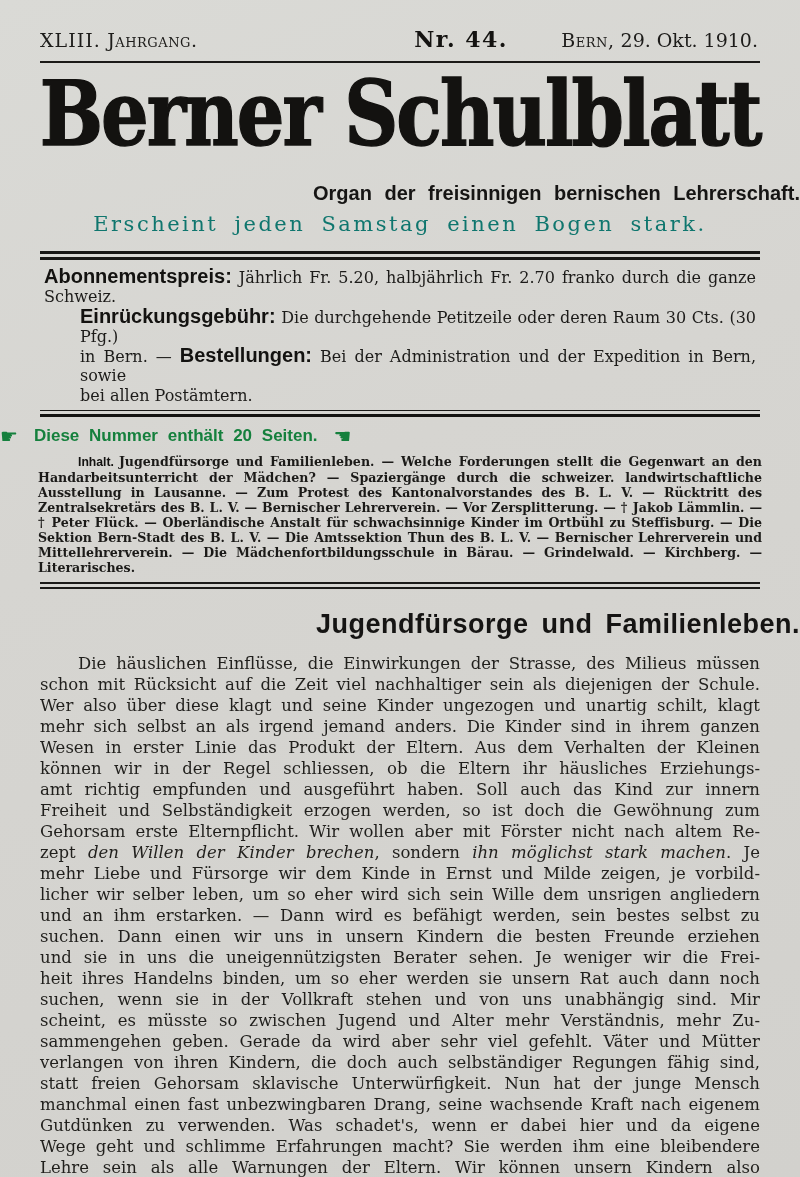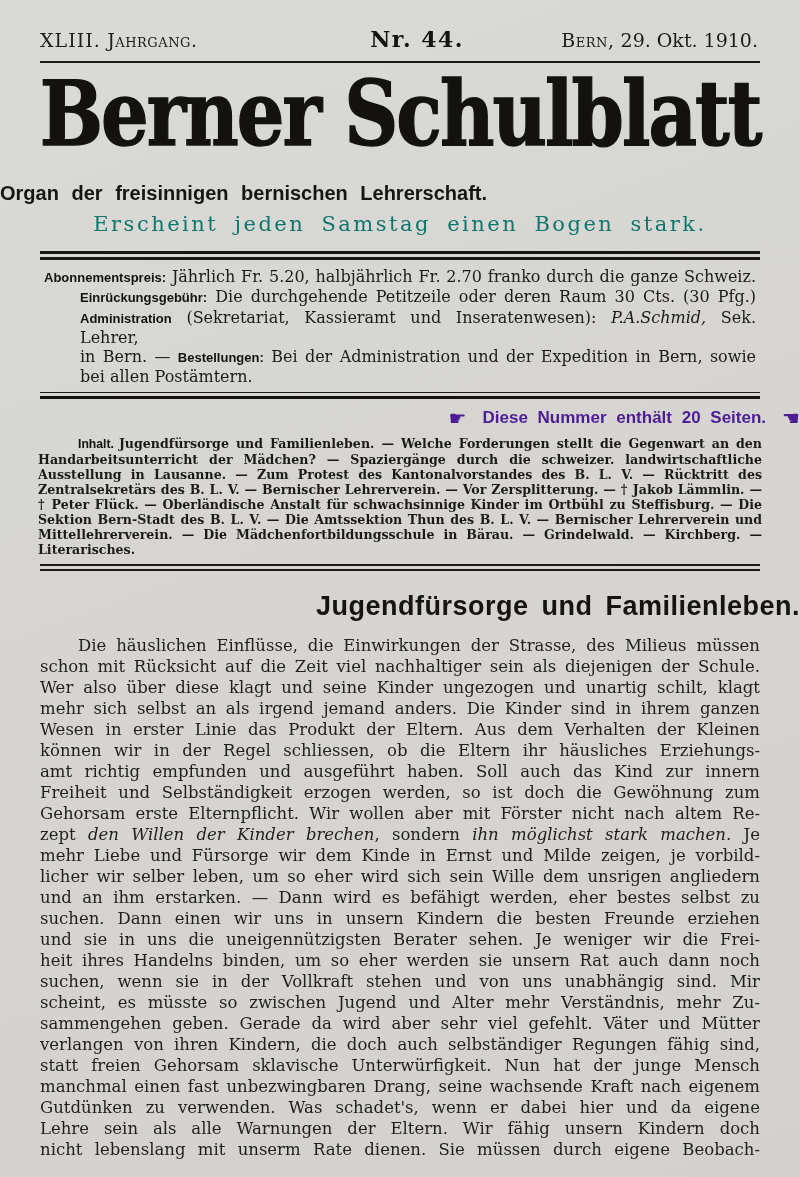--- a/index.html
+++ b/index.html
@@ -6,64 +6,64 @@
   body{
     width:800px;height:1177px;
     background:linear-gradient(160deg,#dadad6 0%,#d6d5d1 40%,#d2d1cd 100%);
     font-family:"DejaVu Serif",serif;
     color:#1d1c1a;
     overflow:hidden;
   }
   .page{position:relative;width:800px;height:1177px;overflow:hidden;}
 
   
-  .topbar{display:flex;align-items:baseline;padding:26px 42px 0 40px;gap:44px;}
+  .topbar{display:flex;align-items:baseline;padding:26px 42px 0 40px;}
   .vol{width:250px;font-size:19px;font-variant:small-caps;letter-spacing:1px;}
   .issue{flex:1;text-align:right;font-weight:700;font-size:22px;letter-spacing:1.5px;color:#141311;}
   .dateline{width:250px;text-align:right;font-size:19px;}
   .sc{font-variant:small-caps;letter-spacing:.5px;}
 
   .rule-single{border-top:2px solid #1b1a18;margin:9px 40px 0 40px;}
 
   
   .masthead{height:108px;text-align:center;margin-top:2px;}
   .masthead-inner{
     display:inline-block;
     font-family:"DejaVu Serif",serif;font-weight:700;
     font-size:75px;line-height:100px;letter-spacing:-2px;
     transform:scaleY(1.2);transform-origin:center 55%;
     color:#131210;-webkit-text-stroke:1.2px #131210;
     white-space:nowrap;
   }
   .subtitle{
-    text-align:left;margin-top:9px;
+    text-align:right;margin-top:9px;
     font-family:"Liberation Sans",sans-serif;font-weight:700;
     font-size:20px;word-spacing:7px;color:#161514;
   }
   .frequency{
     text-align:center;margin-top:7px;
     font-size:21px;letter-spacing:2.5px;word-spacing:7px;color:#0f766e;
   }
 
   .rule-double-a{margin:15px 40px 0 40px;height:3px;border-top:3px solid #171614;border-bottom:3px solid #171614;}
   .rule-double-b{margin:5px 40px 0 40px;height:3px;border-top:1.5px solid #1b1a18;border-bottom:3.5px solid #141311;}
   .rule-double-c{margin:7px 40px 0 40px;height:3px;border-top:2px solid #1b1a18;border-bottom:2px solid #1b1a18;}
 
   
   .imprint{margin:7px 44px 0 44px;font-size:16px;line-height:19.3px;color:#1c1b19;}
   .imprint .line{text-align:justify;text-align-last:justify;}
   .imprint .line + .line{padding-left:36px;}
   .imprint .line.last{text-align-last:left;}
-  .lbl{font-family:"Liberation Sans",sans-serif;font-weight:700;font-size:13px;color:#131210;}
+  .lbl{font-family:"Liberation Sans",sans-serif;font-weight:700;font-size:20px;color:#131210;}
 
   
   .notice{
-    text-align:right;margin-top:7px;
+    text-align:left;margin-top:7px;
     font-family:"Liberation Sans",sans-serif;font-weight:700;
-    font-size:17px;word-spacing:5px;color:#4c1d95;
+    font-size:17px;word-spacing:5px;color:#15803d;
   }
   .manicule{font-family:"DejaVu Sans",sans-serif;font-size:20px;vertical-align:-2px;}
   .manicule.left{margin-right:16px;}
   .manicule.right{margin-left:16px;}
 
   
   .toc{
     margin:6px 38px 0 38px;
     font-weight:700;font-size:12.6px;line-height:15px;
     text-align:justify;text-indent:40px;color:#1b1a18;
@@ -100,21 +100,20 @@
   </div>
 
   <div class="subtitle">Organ der freisinnigen bernischen Lehrerschaft.</div>
   <div class="frequency">Erscheint jeden Samstag einen Bogen stark.</div>
 
   <div class="rule-double-a"></div>
 
   <div class="imprint">
       <div class="line"><span class="lbl">Abonnementspreis:</span> Jährlich Fr. 5.20, halbjährlich Fr. 2.70 franko durch die ganze Schweiz.</div>
       <div class="line"><span class="lbl">Einrückungsgebühr:</span> Die durchgehende Petitzeile oder deren Raum 30 Cts. (30 Pfg.)</div>
-      <div class="line"><span class="lbl">Administration</span> (Sekretariat, Kassieramt und Inseratenwesen): <em>P.A.Schmid,</em> Sek. Lehrer,</div>
       <div class="line">in Bern. — <span class="lbl">Bestellungen:</span> Bei der Administration und der Expedition in Bern, sowie</div>
       <div class="line last">bei allen Postämtern.</div>
     </div>
 
   <div class="rule-double-b"></div>
 
   <div class="notice">
     <span class="manicule left">☛</span><span>Diese Nummer enthält 20 Seiten.</span><span class="manicule right">☚</span>
   </div>
 
@@ -132,28 +131,29 @@
       <div class="bline">Wer also über diese klagt und seine Kinder ungezogen und unartig schilt, klagt</div>
       <div class="bline">mehr sich selbst an als irgend jemand anders. Die Kinder sind in ihrem ganzen</div>
       <div class="bline">Wesen in erster Linie das Produkt der Eltern. Aus dem Verhalten der Kleinen</div>
       <div class="bline">können wir in der Regel schliessen, ob die Eltern ihr häusliches Erziehungs-</div>
       <div class="bline">amt richtig empfunden und ausgeführt haben. Soll auch das Kind zur innern</div>
       <div class="bline">Freiheit und Selbständigkeit erzogen werden, so ist doch die Gewöhnung zum</div>
       <div class="bline">Gehorsam erste Elternpflicht. Wir wollen aber mit Förster nicht nach altem Re-</div>
       <div class="bline">zept <em>den Willen der Kinder brechen</em>, sondern <em>ihn möglichst stark machen</em>. Je</div>
       <div class="bline">mehr Liebe und Fürsorge wir dem Kinde in Ernst und Milde zeigen, je vorbild-</div>
       <div class="bline">licher wir selber leben, um so eher wird sich sein Wille dem unsrigen angliedern</div>
-      <div class="bline">und an ihm erstarken. — Dann wird es befähigt werden, eher bestes selbst zu</div>
+      <div class="bline">und an ihm erstarken. — Dann wird es befähigt werden, sein bestes selbst zu</div>
       <div class="bline">suchen. Dann einen wir uns in unsern Kindern die besten Freunde erziehen</div>
       <div class="bline">und sie in uns die uneigennützigsten Berater sehen. Je weniger wir die Frei-</div>
       <div class="bline">heit ihres Handelns binden, um so eher werden sie unsern Rat auch dann noch</div>
       <div class="bline">suchen, wenn sie in der Vollkraft stehen und von uns unabhängig sind. Mir</div>
       <div class="bline">scheint, es müsste so zwischen Jugend und Alter mehr Verständnis, mehr Zu-</div>
       <div class="bline">sammengehen geben. Gerade da wird aber sehr viel gefehlt. Väter und Mütter</div>
       <div class="bline">verlangen von ihren Kindern, die doch auch selbständiger Regungen fähig sind,</div>
       <div class="bline">statt freien Gehorsam sklavische Unterwürfigkeit. Nun hat der junge Mensch</div>
       <div class="bline">manchmal einen fast unbezwingbaren Drang, seine wachsende Kraft nach eigenem</div>
       <div class="bline">Gutdünken zu verwenden. Was schadet's, wenn er dabei hier und da eigene</div>
-      <div class="bline">Lehre sein als alle Warnungen der Eltern. Wir fähig unsern Kindern doch</div>
+      <div class="bline">Wege geht und schlimme Erfahrungen macht? Sie werden ihm eine bleibendere</div>
+      <div class="bline">Lehre sein als alle Warnungen der Eltern. Wir können unsern Kindern also</div>
       <div class="bline">nicht lebenslang mit unserm Rate dienen. Sie müssen durch eigene Beobach-</div>
     </div>
 
 </div>
 
 </body></html>

